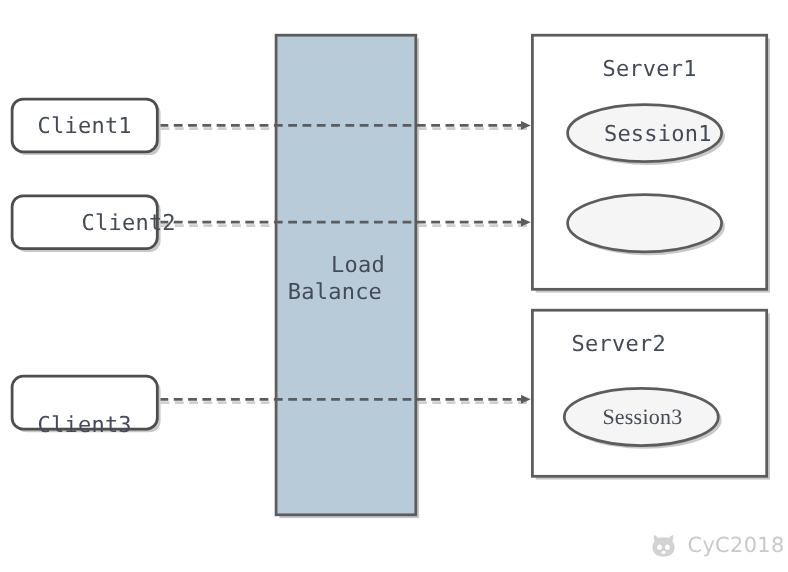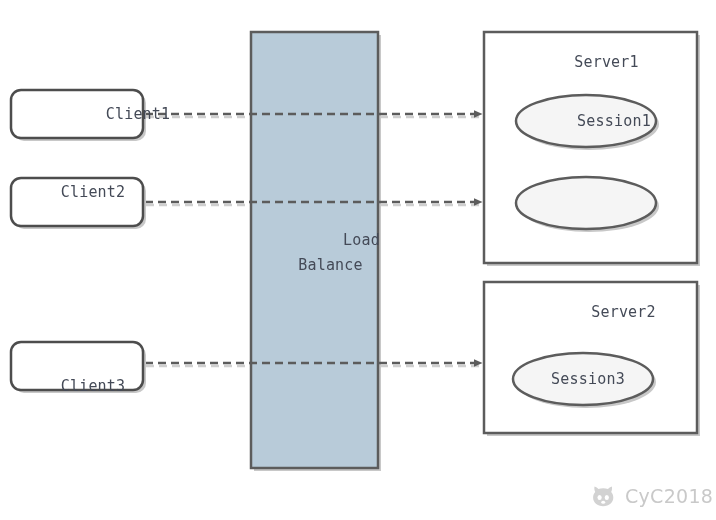--- a/index.html
+++ b/index.html
@@ -21,28 +21,27 @@
   #diagram-svg {
     position: absolute;
     left: 0;
     top: 0;
     width: 716px;
     height: 520px;
   }
   .node-label {
     position: absolute;
     font-family: "DejaVu Sans Mono", "Liberation Mono", monospace;
-    font-size: 15px;
+    font-size: 20px;
     color: #444a57;
     letter-spacing: 0.2px;
     text-align: center;
     white-space: pre;
     line-height: 25px;
     pointer-events: none;
-    margin-left: 16px;
   }
   .client-label { width: 132px; }
   .lb-label { width: 127px; }
   .server-label { width: 213px; }
   .session-label { width: 164px; }
 
   
   #watermark {
     position: absolute;
     left: 592px;
@@ -122,32 +121,32 @@
         <rect x="484" y="282" width="213" height="151" fill="#ffffff" stroke="#5c5c5c" stroke-width="2.5"></rect>
 
         <g>
           <ellipse cx="586" cy="382" rx="70" ry="26" fill="#c8c8c8"></ellipse>
           <ellipse cx="583" cy="379" rx="70" ry="26" fill="#f5f5f5" stroke="#5c5c5c" stroke-width="2.5"></ellipse>
         </g>
       </g>
     </g>
   </svg>
 
-  <div class="node-label client-label" style="left:11px; top:102px;padding-left:45px;">Client1</div>
-  <div class="node-label client-label" style="left:11px; top:180px;">Client2</div>
+  <div class="node-label client-label" style="left:11px; top:102px;">Client1</div>
+  <div class="node-label client-label" style="left:11px; top:190px;padding-left:40px;">Client2</div>
   <div class="node-label client-label" style="left:11px; top:374px;">Client3</div>
 
-  <div class="node-label lb-label" style="left:268px; top:228px;padding-left:14px;">Load</div>
-  <div class="node-label lb-label" style="left:251px; top:253px;">Balance</div>
+  <div class="node-label lb-label" style="left:248px; top:228px;padding-left:14px;">Load</div>
+  <div class="node-label lb-label" style="left:241px; top:253px;">Balance</div>
 
   <div class="node-label server-label" style="left:484px; top:50px;">Server1</div>
-  <div class="node-label server-label" style="left:501px; top:300px;">Server2</div>
+  <div class="node-label server-label" style="left:456px; top:300px;">Server2</div>
 
   <div class="node-label session-label" style="left:516px; top:109px;">Session1</div>
-  <div class="node-label session-label" style="left:490px; top:367px;">Session3</div>
+  <div class="node-label session-label" style="left:502px; top:367px;font-family:Liberation Serif, serif;">Session3</div>
 
   <div id="watermark">
     <svg width="26" height="24" viewBox="0 0 26 24">
       <path d="M3.2 7.0 C2.0 4.4 2.3 2.2 2.6 1.4 C4.0 1.7 5.6 3.0 6.4 4.1
                C7.9 3.5 9.4 3.3 11.2 3.3 C13.0 3.3 14.5 3.5 16.0 4.1
                C16.8 3.0 18.4 1.7 19.8 1.4 C20.1 2.2 20.4 4.4 19.2 7.0
                C20.6 8.5 21.3 10.4 21.3 12.6 C21.3 18.0 17.0 21.2 11.2 21.2
                C5.4 21.2 1.1 18.0 1.1 12.6 C1.1 10.4 1.8 8.5 3.2 7.0 Z" fill="#d2d2d2"></path>
       <ellipse cx="7.6" cy="12.4" rx="2.1" ry="2.5" fill="#ffffff"></ellipse>
       <ellipse cx="14.8" cy="12.4" rx="2.1" ry="2.5" fill="#ffffff"></ellipse>

